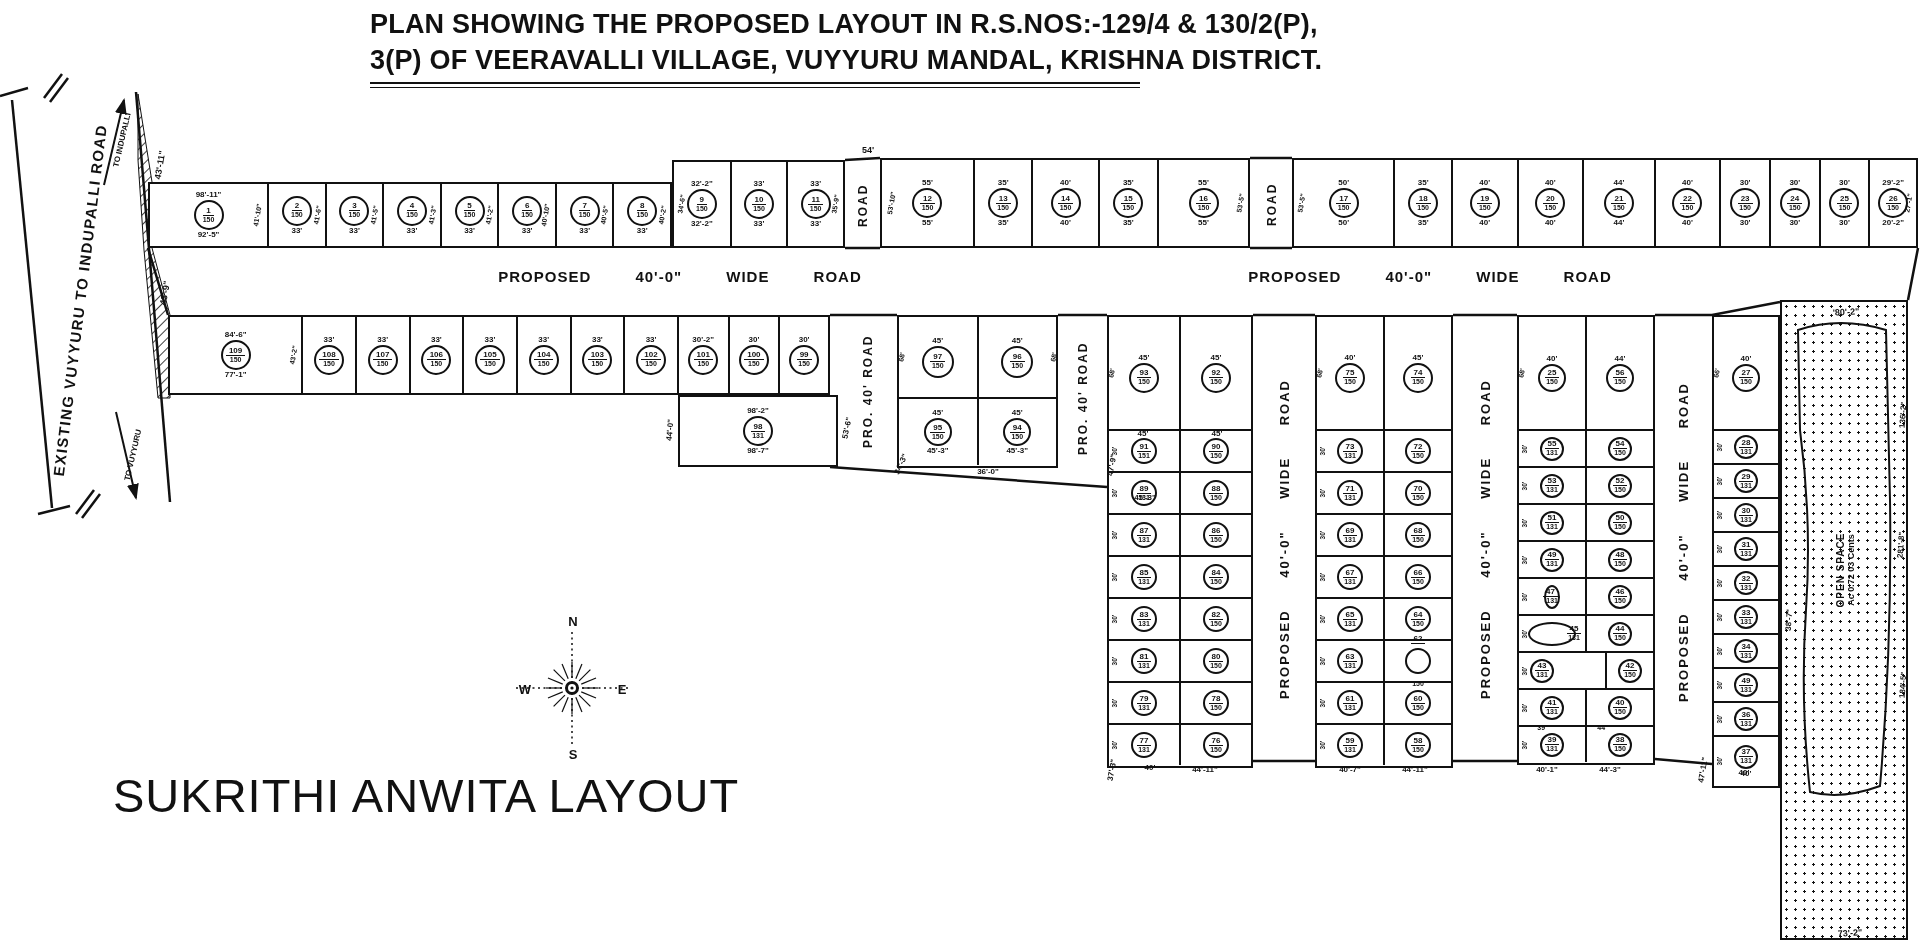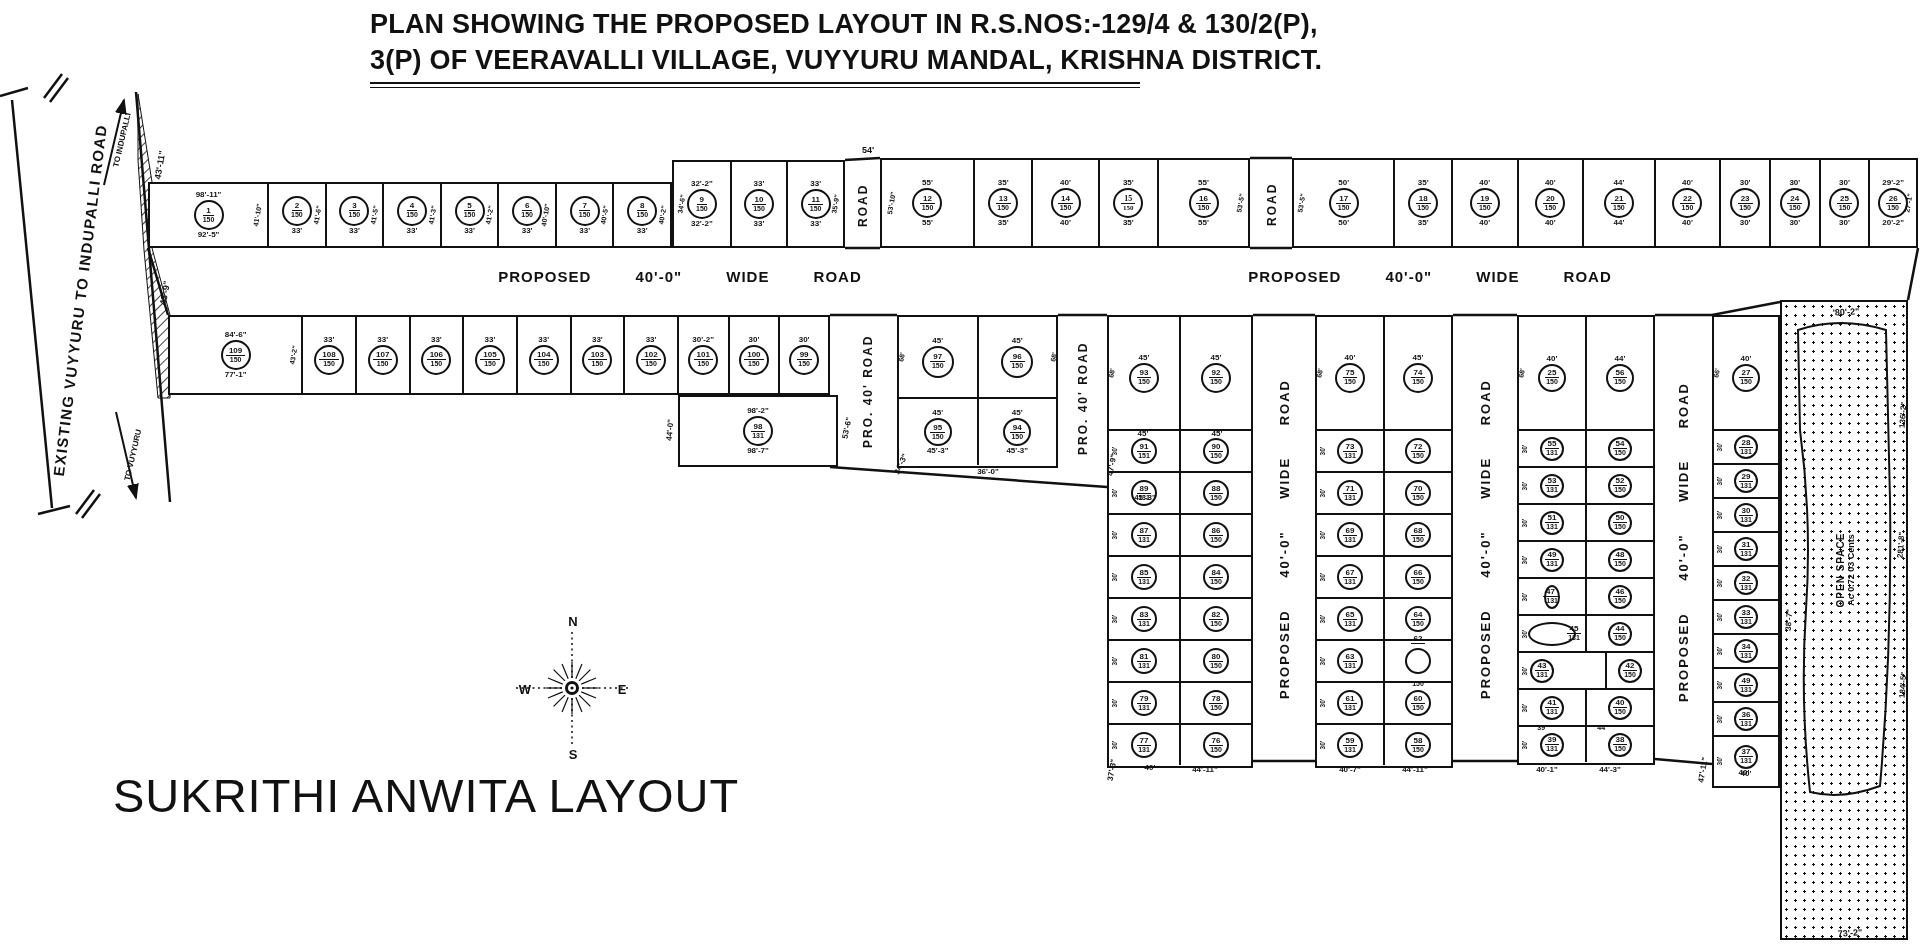--- a/index.html
+++ b/index.html
@@ -255,21 +255,21 @@
       <div class="plot" style="width: 67px;">
         <div class="dim">40'</div>
         <div class="circ" style="height: 30px; width: 30px;">
           <div class="cn">14</div>
           <div class="ca">150</div>
         </div>
         <div class="dim">40'</div>
       </div>
       <div class="plot" style="width: 60px;">
         <div class="dim">35'</div>
-        <div class="circ" style="height: 30px; width: 30px; font-family: Liberation Serif, serif;">
+        <div class="circ" style="height: 30px; width: 30px;">
           <div class="cn">15</div>
           <div class="ca">150</div>
         </div>
         <div class="dim">35'</div>
       </div>
       <div class="plot" style="width: 92px;">
         <div class="dim">55'</div>
         <div class="circ" style="height: 30px; width: 30px;">
           <div class="cn">16</div>
           <div class="ca">150</div>

